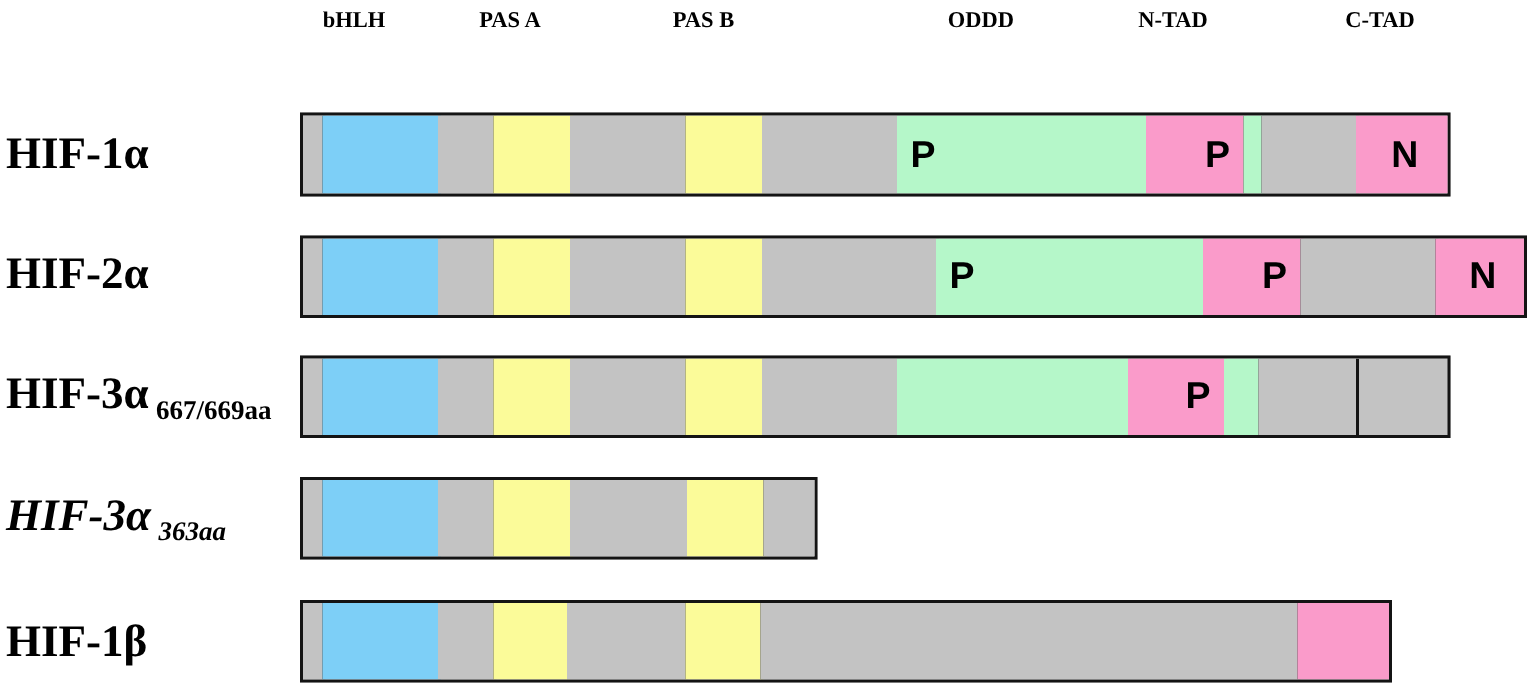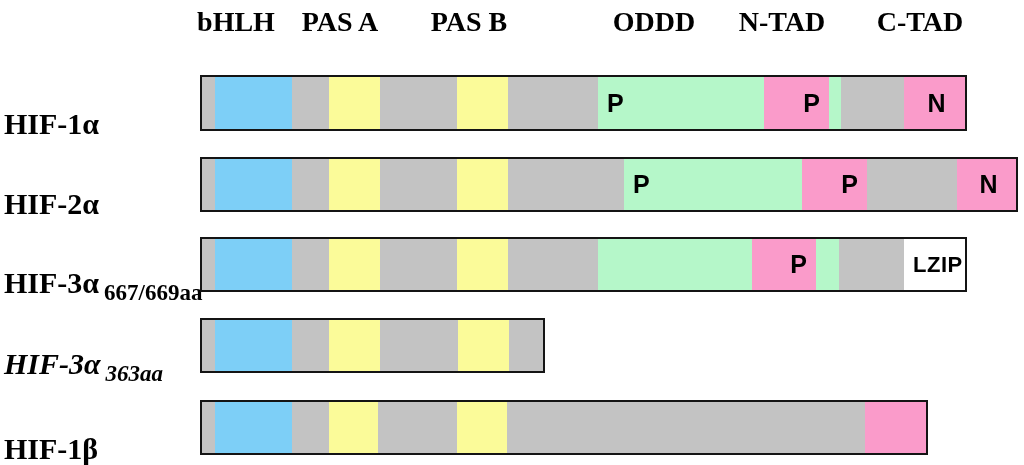--- a/index.html
+++ b/index.html
@@ -14,37 +14,36 @@
     height: 465px;
     background: #ffffff;
     overflow: hidden;
   }
   .header-label {
     position: absolute;
     top: 6px;
     transform: translateX(-50%);
     font-family: "Liberation Serif", serif;
     font-weight: bold;
-    font-size: 28px;
+    font-size: 15px;
     color: #000000;
     white-space: nowrap;
   }
   .row-label {
     position: absolute;
     left: 4px;
     transform: translateY(-50%);
     font-family: "Liberation Serif", serif;
     font-weight: bold;
     font-size: 30px;
     color: #000000;
     white-space: nowrap;
-    margin-top: 21px;
   }
   .row-label .sub {
-    font-size: 23px;
+    font-size: 18px;
     vertical-align: -7px;
     margin-left: 5px;
   }
   .protein-bar {
     position: absolute;
     box-sizing: border-box;
     border: 2px solid #141414;
     overflow: hidden;
     background: #c3c3c3;
   }
@@ -136,23 +135,20 @@
         <div class="bar-segment divider" style="left: 127px; width: 53px; background: rgb(251, 251, 153); border-right-color: rgb(20, 20, 20);"></div>
         <div class="bar-segment divider" style="left: 178px; width: 79px; background: rgb(195, 195, 195); border-right-color: rgb(20, 20, 20);"></div>
         <div class="bar-segment divider" style="left: 255px; width: 53px; background: rgb(251, 251, 153); border-right-color: rgb(20, 20, 20);"></div>
         <div class="bar-segment divider" style="left: 306px; width: 92px; background: rgb(195, 195, 195); border-right-color: rgb(20, 20, 20);"></div>
         <div class="bar-segment divider" style="left: 396px; width: 156px; background: rgb(181, 247, 201); border-right-color: rgb(20, 20, 20);"></div>
         <div class="bar-segment divider" style="left: 550px; width: 66px; background: rgb(250, 155, 202); border-right-color: rgb(20, 20, 20);">
           <span class="seg-letter align-right">P</span>
         </div>
         <div class="bar-segment divider" style="left: 614px; width: 25px; background: rgb(181, 247, 201); border-right-color: rgb(20, 20, 20);"></div>
         <div class="bar-segment divider" style="left: 637px; width: 67px; background: rgb(195, 195, 195); border-right-color: rgb(20, 20, 20);"></div>
-        <div class="bar-segment" style="left: 702px; width: 65px; background: rgb(255, 255, 255);">
-          <span class="seg-letter align-center small">LZIP</span>
-        </div>
       </div>
       <div class="row-label" style="top: 345.5px; font-style: italic;"><span>HIF-3α</span><span class="sub">363aa</span></div>
       <div class="protein-bar" style="left: 200px; top: 318px; width: 345px; height: 55px; border-color: rgb(20, 20, 20);">
         <div class="bar-segment divider" style="left: 0px; width: 15px; background: rgb(195, 195, 195); border-right-color: rgb(20, 20, 20);"></div>
         <div class="bar-segment divider" style="left: 13px; width: 79px; background: rgb(125, 207, 247); border-right-color: rgb(20, 20, 20);"></div>
         <div class="bar-segment divider" style="left: 90px; width: 39px; background: rgb(195, 195, 195); border-right-color: rgb(20, 20, 20);"></div>
         <div class="bar-segment divider" style="left: 127px; width: 53px; background: rgb(251, 251, 153); border-right-color: rgb(20, 20, 20);"></div>
         <div class="bar-segment divider" style="left: 178px; width: 80px; background: rgb(195, 195, 195); border-right-color: rgb(20, 20, 20);"></div>
         <div class="bar-segment divider" style="left: 256px; width: 53px; background: rgb(251, 251, 153); border-right-color: rgb(20, 20, 20);"></div>
         <div class="bar-segment" style="left: 307px; width: 38px; background: rgb(195, 195, 195);"></div>

